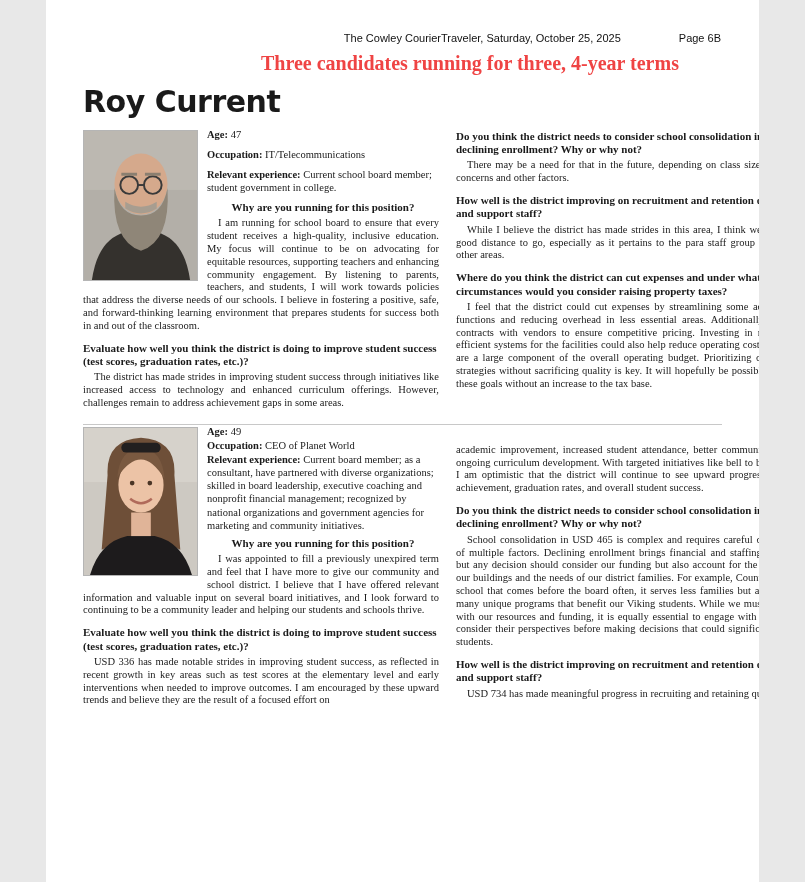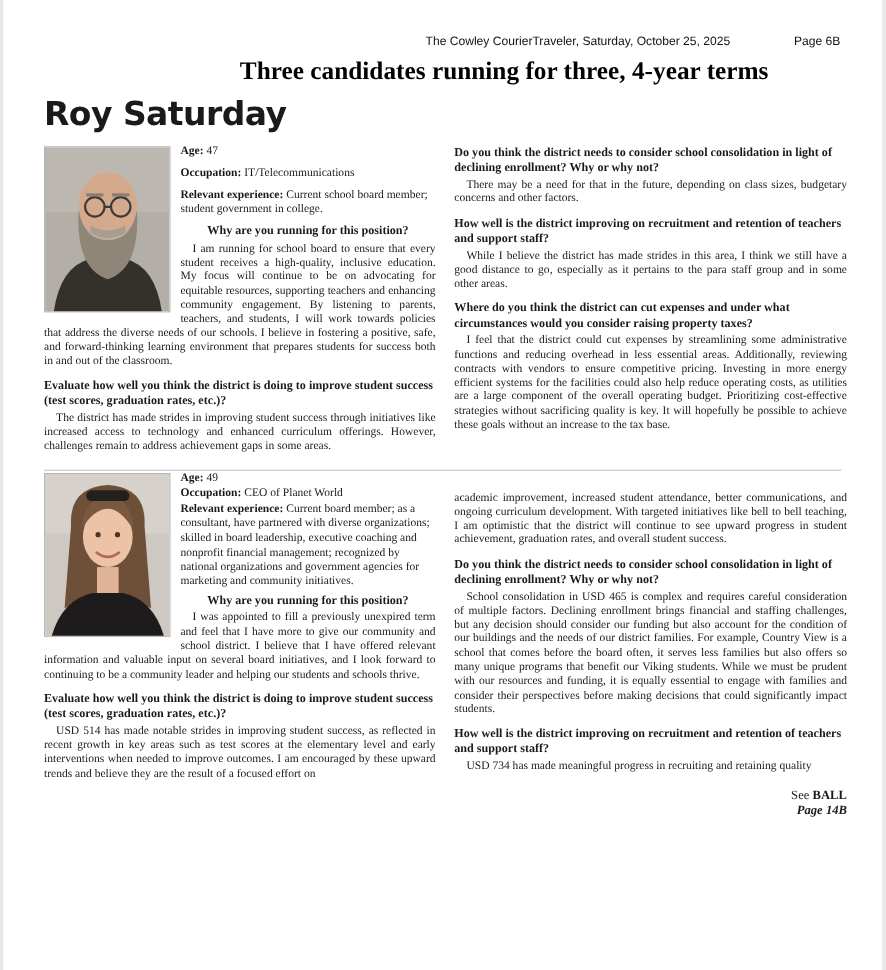--- a/index.html
+++ b/index.html
@@ -1,18 +1,18 @@
 <!DOCTYPE html>
 <html lang="en"><head>
 <meta charset="utf-8">
 <style>
   * { margin:0; padding:0; box-sizing:border-box; }
   html,body { background:#e8e8e8; }
   .page {
-    width:799px; height:882px; margin:0 auto; background:#ffffff;
+    width:713px; height:882px; margin:0 auto; background:#ffffff;
     position:relative; overflow:hidden; color:#1a1a1a;
     font-family:"Liberation Serif", serif;
   }
   
   .masthead {
     display:flex; justify-content:flex-end; align-items:baseline;
     gap:58px; padding:32px 38px 0 0;
     font-family:"Liberation Sans", sans-serif; font-size:11px; color:#111;
   }
   
@@ -28,21 +28,21 @@
     font-family:"Liberation Sans", sans-serif; font-size:6.4px;
     letter-spacing:1.1px; color:#5a6b7d; margin-top:2px; white-space:nowrap;
   }
   .headline {
     font-family:"Liberation Serif", serif; font-weight:bold;
     font-size:30px; line-height:1.05; letter-spacing:-0.5px; padding-left:2px;
     white-space:nowrap;
   }
   .subtitle {
     font-family:"Liberation Serif", serif; font-weight:bold;
-    font-size:23px; color:#000000; margin:8px 0 0 215px; line-height:1.1;
+    font-size:20px; color:#ef4444; margin:8px 0 0 215px; line-height:1.1;
   }
   
   .candidate { padding:0 37px; }
   .section-rule { border-top:1px solid #c8c8c8; margin:14px 37px 0 37px; }
   .candidate-name {
     font-family:"DejaVu Sans", sans-serif; font-weight:bold;
     font-size:30px; letter-spacing:-0.5px; margin:12px 0 10px 0; line-height:1.05;
   }
   .cols { display:flex; gap:17px; align-items:flex-start; }
   .col-left  { width:356px; flex:none; }
@@ -74,21 +74,21 @@
 <div class="page">
 
   <div class="masthead">
     <span>The Cowley CourierTraveler, Saturday, October 25, 2025</span>
     <span>Page 6B</span>
   </div>
 
   <div class="subtitle">Three candidates running for three, 4-year terms</div>
 
   <section class="candidate">
-    <h2 class="candidate-name">Roy Saturday</h2>
+    <h2 class="candidate-name">Roy Current</h2>
     <div class="cols">
 
       <div class="col-left">
         <span class="photo">
           <svg viewBox="0 0 115 152">
             <rect width="115" height="152" fill="#b3afa8"></rect>
             <rect width="115" height="60" fill="#bcb8b1"></rect>
             <path d="M8 152 Q14 110 42 103 L74 103 Q102 110 108 152 Z" fill="#34312d"></path>
             <rect x="47" y="88" width="22" height="20" fill="#c99c7e"></rect>
             <ellipse cx="58" cy="54" rx="27" ry="31" fill="#d5a98c"></ellipse>
@@ -146,21 +146,21 @@
           </svg>
         </span>
         <div class="bio tight">
           <p><b>Age:</b> <span>49</span></p>
           <p><b>Occupation:</b> <span>CEO of Planet World</span></p>
           <p><b>Relevant experience:</b> <span>Current board member; as a consultant, have partnered with diverse organizations; skilled in board leadership, executive coaching and nonprofit financial management; recognized by national organizations and government agencies for marketing and community initiatives.</span></p>
         </div>
         <h3 class="q q-center">Why are you running for this position?</h3>
         <p class="answer">I was appointed to fill a previously unexpired term and feel that I have more to give our community and school district. I believe that I have offered relevant information and valuable input on several board initiatives, and I look forward to continuing to be a community leader and helping our students and schools thrive.</p>
         <h3 class="q q-clear">Evaluate how well you think the district is doing to improve student success (test scores, graduation rates, etc.)?</h3>
-        <p class="answer">USD 514 has made notable strides in improving student success, as reflected in recent growth in key areas such as test scores at the elementary level and early interventions when needed to improve outcomes. I am encouraged by these upward trends and believe they are the result of a focused effort on</p>
+        <p class="answer">USD 336 has made notable strides in improving student success, as reflected in recent growth in key areas such as test scores at the elementary level and early interventions when needed to improve outcomes. I am encouraged by these upward trends and believe they are the result of a focused effort on</p>
       </div>
 
       <div class="col-right">
         <p class="answer no-indent" style="margin-top:19px">academic improvement, increased student attendance, better communications, and ongoing curriculum development. With targeted initiatives like bell to bell teaching, I am optimistic that the district will continue to see upward progress in student achievement, graduation rates, and overall student success.</p>
         <h3 class="q">Do you think the district needs to consider school consolidation in light of declining enrollment? Why or why not?</h3>
         <p class="answer">School consolidation in USD 465 is complex and requires careful consideration of multiple factors. Declining enrollment brings financial and staffing challenges, but any decision should consider our funding but also account for the condition of our buildings and the needs of our district families. For example, Country View is a school that comes before the board often, it serves less families but also offers so many unique programs that benefit our Viking students. While we must be prudent with our resources and funding, it is equally essential to engage with families and consider their perspectives before making decisions that could significantly impact students.</p>
         <h3 class="q">How well is the district improving on recruitment and retention of teachers and support staff?</h3>
         <p class="answer">USD 734 has made meaningful progress in recruiting and retaining quality</p>
         <div class="jumpline">
           <span>See</span> <span class="ref">BALL</span>

